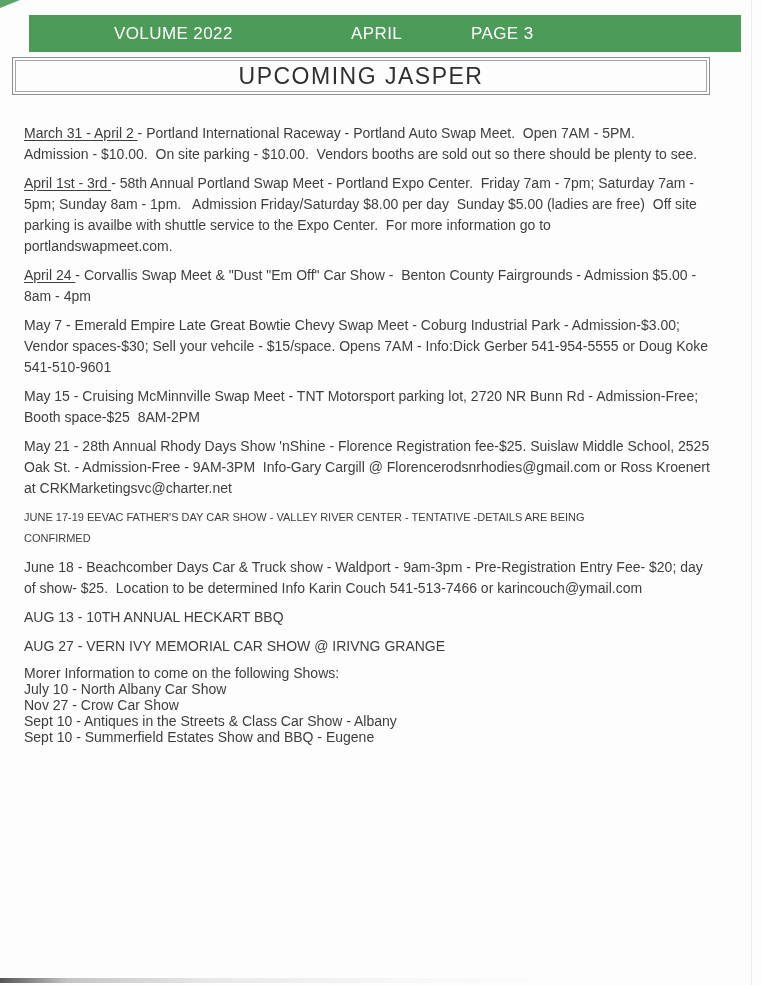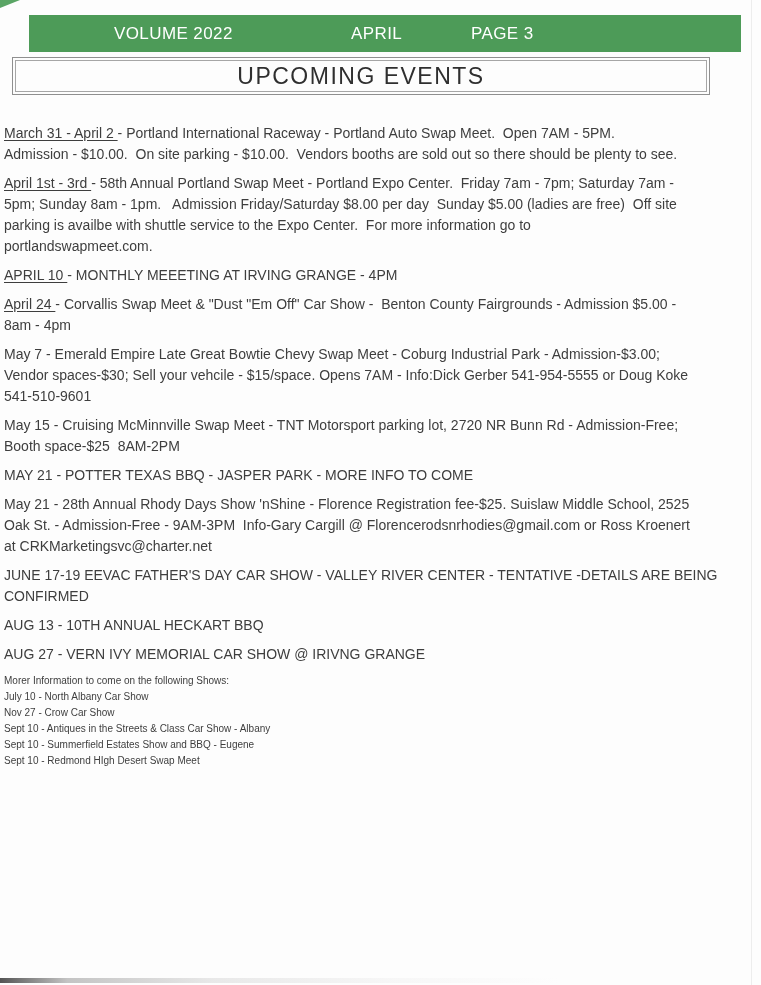--- a/index.html
+++ b/index.html
@@ -33,30 +33,30 @@
     position:absolute;left:12px;top:57px;width:696px;height:36px;
     border:1px solid #8f8f8f;
     box-shadow:inset 0 0 0 2px #fdfdfd, inset 0 0 0 3px #a6a6a6;
   }
   .title-box .title{
     text-align:center;line-height:36px;
     font-size:23px;letter-spacing:1.5px;color:#2f2f2f;
   }
   .body-area{
     position:absolute;left:0;top:123px;width:761px;
-    padding-left:4px;box-sizing:border-box;
+    padding-left:24px;box-sizing:border-box;
   }
   p.event{
     margin:0 0 8px 0;
     font-size:14px;line-height:21px;
     white-space:pre;
   }
-  p.event.tight{font-size:14px;}
+  p.event.tight{font-size:11px;}
   .u{text-decoration:underline;text-underline-offset:2px;}
-  .more-block{margin-top:2px;font-size:10px;line-height:16px;}
+  .more-block{margin-top:2px;font-size:14px;line-height:16px;}
   .more-block div{white-space:pre;}
   .scan-edge-right{
     position:absolute;top:0;right:9px;width:1px;height:100%;
     background:#ededed;
   }
   .scan-smudge{
     position:absolute;left:0;bottom:2px;height:5px;width:560px;
     background:linear-gradient(to right,
       rgba(55,55,55,.85), rgba(110,110,110,.4) 12%,
       rgba(150,150,150,.2) 38%, rgba(190,190,190,.1) 70%, rgba(220,220,220,0));
@@ -69,68 +69,67 @@
 
   <div class="corner-wedge"></div>
 
   <div class="green-bar">
     <span class="hdr-volume">VOLUME 2022</span>
     <span class="hdr-month">APRIL</span>
     <span class="hdr-page">PAGE 3</span>
   </div>
 
   <div class="title-box">
-    <div class="title">UPCOMING EVENTS</div>
+    <div class="title">UPCOMING JASPER</div>
   </div>
 
   <div class="body-area">
 
     <p class="event"><span class="u">March 31 - April 2 </span><span>- Portland International Raceway - Portland Auto Swap Meet.  Open 7AM - 5PM.
 Admission - $10.00.  On site parking - $10.00.  Vendors booths are sold out so there should be plenty to see.</span></p>
 
     <p class="event"><span class="u">April 1st - 3rd </span><span>- 58th Annual Portland Swap Meet - Portland Expo Center.  Friday 7am - 7pm; Saturday 7am -
 5pm; Sunday 8am - 1pm.   Admission Friday/Saturday $8.00 per day  Sunday $5.00 (ladies are free)  Off site
 parking is availbe with shuttle service to the Expo Center.  For more information go to
 portlandswapmeet.com.</span></p>
 
-    <p class="event"><span class="u">APRIL 10 </span><span>- MONTHLY MEEETING AT IRVING GRANGE - 4PM</span></p>
 
     <p class="event"><span class="u">April 24 </span><span>- Corvallis Swap Meet &amp; "Dust "Em Off" Car Show -  Benton County Fairgrounds - Admission $5.00 -
 8am - 4pm</span></p>
 
     <p class="event"><span>May 7 - Emerald Empire Late Great Bowtie Chevy Swap Meet - Coburg Industrial Park - Admission-$3.00;
 Vendor spaces-$30; Sell your vehcile - $15/space. Opens 7AM - Info:Dick Gerber 541-954-5555 or Doug Koke
 541-510-9601</span></p>
 
     <p class="event"><span>May 15 - Cruising McMinnville Swap Meet - TNT Motorsport parking lot, 2720 NR Bunn Rd - Admission-Free;
 Booth space-$25  8AM-2PM</span></p>
 
-    <p class="event"><span>MAY 21 - POTTER TEXAS BBQ - JASPER PARK - MORE INFO TO COME</span></p>
 
     <p class="event"><span>May 21 - 28th Annual Rhody Days Show 'nShine - Florence Registration fee-$25. Suislaw Middle School, 2525
 Oak St. - Admission-Free - 9AM-3PM  Info-Gary Cargill @ Florencerodsnrhodies@gmail.com or Ross Kroenert
 at CRKMarketingsvc@charter.net</span></p>
 
     <p class="event tight"><span>JUNE 17-19 EEVAC FATHER'S DAY CAR SHOW - VALLEY RIVER CENTER - TENTATIVE -DETAILS ARE BEING
 CONFIRMED</span></p>
 
+    <p class="event"><span>June 18 - Beachcomber Days Car &amp; Truck show - Waldport - 9am-3pm - Pre-Registration Entry Fee- $20; day
+of show- $25.  Location to be determined Info Karin Couch 541-513-7466 or karincouch@ymail.com</span></p>
 
 
 
     <p class="event"><span>AUG 13 - 10TH ANNUAL HECKART BBQ</span></p>
 
     <p class="event"><span>AUG 27 - VERN IVY MEMORIAL CAR SHOW @ IRIVNG GRANGE</span></p>
 
     <div class="more-block">
       <div>Morer Information to come on the following Shows:</div>
       <div>July 10 - North Albany Car Show</div>
       <div>Nov 27 - Crow Car Show</div>
       <div>Sept 10 - Antiques in the Streets &amp; Class Car Show - Albany</div>
       <div>Sept 10 - Summerfield Estates Show and BBQ - Eugene</div>
-      <div>Sept 10 - Redmond HIgh Desert Swap Meet</div>
     </div>
 
   </div>
 
   <div class="scan-edge-right"></div>
   <div class="scan-smudge"></div>
 
 </div>
 
 </body></html>

